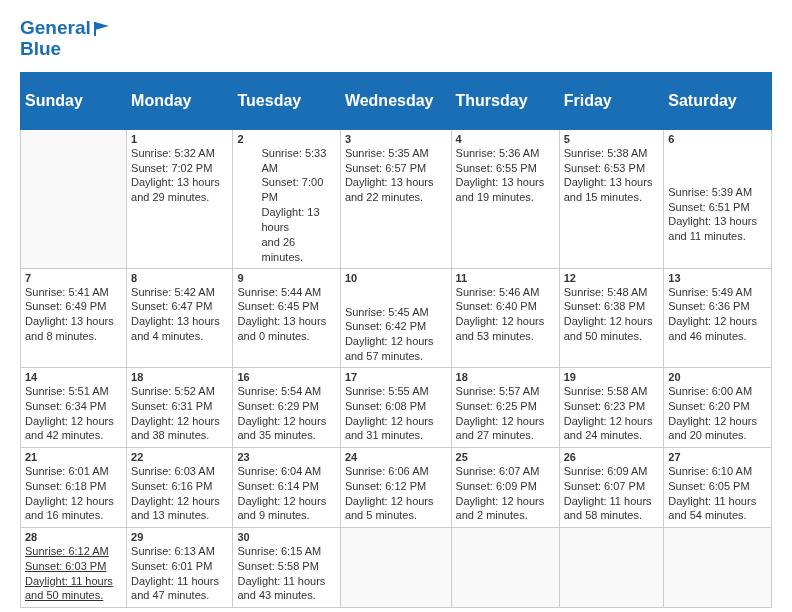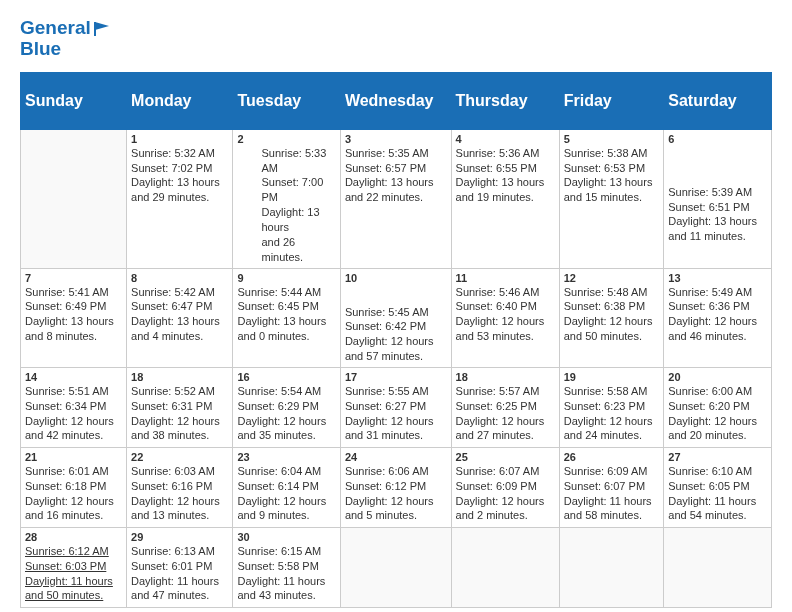--- a/index.html
+++ b/index.html
@@ -225,21 +225,21 @@
           <td>
             <span class="day-num">16</span>
             <div class="day-info" style="white-space: pre-line;">Sunrise: 5:54 AM
 Sunset: 6:29 PM
 Daylight: 12 hours
 and 35 minutes.</div>
           </td>
           <td>
             <span class="day-num">17</span>
             <div class="day-info" style="white-space: pre-line;">Sunrise: 5:55 AM
-Sunset: 6:27 PM
+Sunset: 6:08 PM
 Daylight: 12 hours
 and 31 minutes.</div>
           </td>
           <td>
             <span class="day-num">18</span>
             <div class="day-info" style="white-space: pre-line;">Sunrise: 5:57 AM
 Sunset: 6:25 PM
 Daylight: 12 hours
 and 27 minutes.</div>
           </td>

